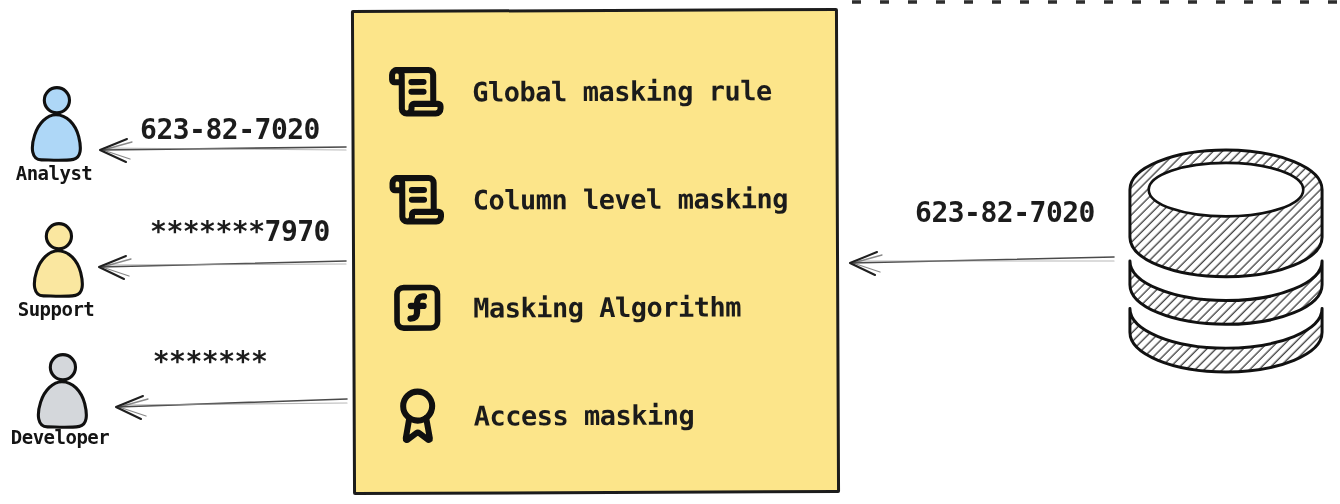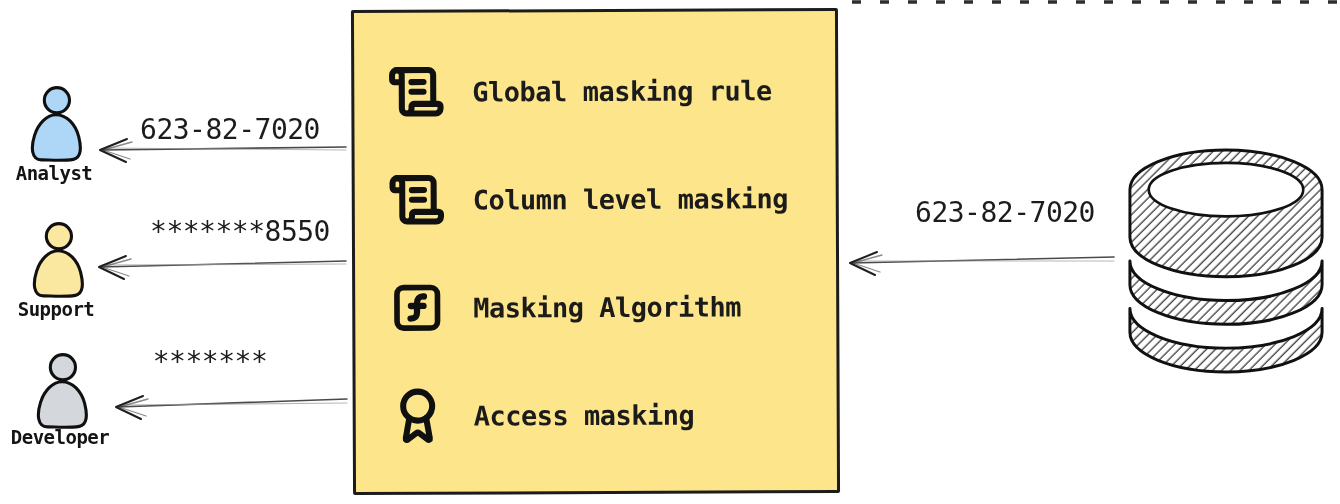--- a/index.html
+++ b/index.html
@@ -9,21 +9,21 @@
   }
   .overlay { position:absolute; left:0; top:0; width:1340px; height:504px; pointer-events:none; }
 
   .persona-icon { position:absolute; width:62px; height:76px; }
   .persona-label {
     position:absolute; width:130px; text-align:center;
     font-size:19px; font-weight:bold; color:#141414; letter-spacing:-0.5px;
   }
   .value-label {
     position:absolute; width:220px; text-align:center;
-    font-size:28px; font-weight:normal; color:#1c1c1c; letter-spacing:-0.5px; white-space:nowrap;
+    font-size:28px; font-weight:bold; color:#1c1c1c; letter-spacing:-0.5px; white-space:nowrap;
   }
   .masking-box {
     position:absolute; left:352px; top:9px; width:487px; height:485px;
     box-sizing:border-box; background:#fce58a; border:3px solid #1c1c1c; border-radius:2px;
     transform:rotate(-0.25deg);
     padding:48px 0 0 33px; display:flex; flex-direction:column; gap:46px;
   }
   .box-row { display:flex; align-items:center; gap:27px; height:62px; }
   .box-icon { width:58px; height:58px; flex:0 0 auto; }
   .box-label { font-size:27px; font-weight:bold; color:#1b1b1b; letter-spacing:-0.5px; white-space:nowrap; }
@@ -75,21 +75,21 @@
   <div class="persona-label" style="left:-11px; top:162px;">Analyst</div>
   <div class="value-label" style="left:120px; top:113px;">623-82-7020</div>
 
   <svg class="persona-icon" style="left:25px; top:222px;" viewBox="0 0 64 78">
     <g stroke="#101010" stroke-width="3.2" stroke-linecap="round" stroke-linejoin="round">
       <path d="M 19,76 C 8.5,76 8,63 12,50.5 C 16,38 25,29.5 34,29.5 C 45,29.5 54,39 57.5,52 C 60.5,64 60,74 52,75.5 C 40,77.5 27,76 19,76 Z" fill="#fae7a0"></path>
       <circle cx="35" cy="14.5" r="13" fill="#fae7a0"></circle>
     </g>
   </svg>
   <div class="persona-label" style="left:-9px; top:298px;">Support</div>
-  <div class="value-label" style="left:130px; top:215px;">*******8550</div>
+  <div class="value-label" style="left:130px; top:215px;">*******7970</div>
 
   <svg class="persona-icon" style="left:29px; top:353px;" viewBox="0 0 64 78">
     <g stroke="#101010" stroke-width="3.2" stroke-linecap="round" stroke-linejoin="round">
       <path d="M 19,76 C 8.5,76 8,63 12,50.5 C 16,38 25,29.5 34,29.5 C 45,29.5 54,39 57.5,52 C 60.5,64 60,74 52,75.5 C 40,77.5 27,76 19,76 Z" fill="#d4d7db"></path>
       <circle cx="35" cy="14.5" r="13" fill="#d4d7db"></circle>
     </g>
   </svg>
   <div class="persona-label" style="left:-5px; top:426px;">Developer</div>
   <div class="value-label" style="left:100px; top:345px;">*******</div>
 

